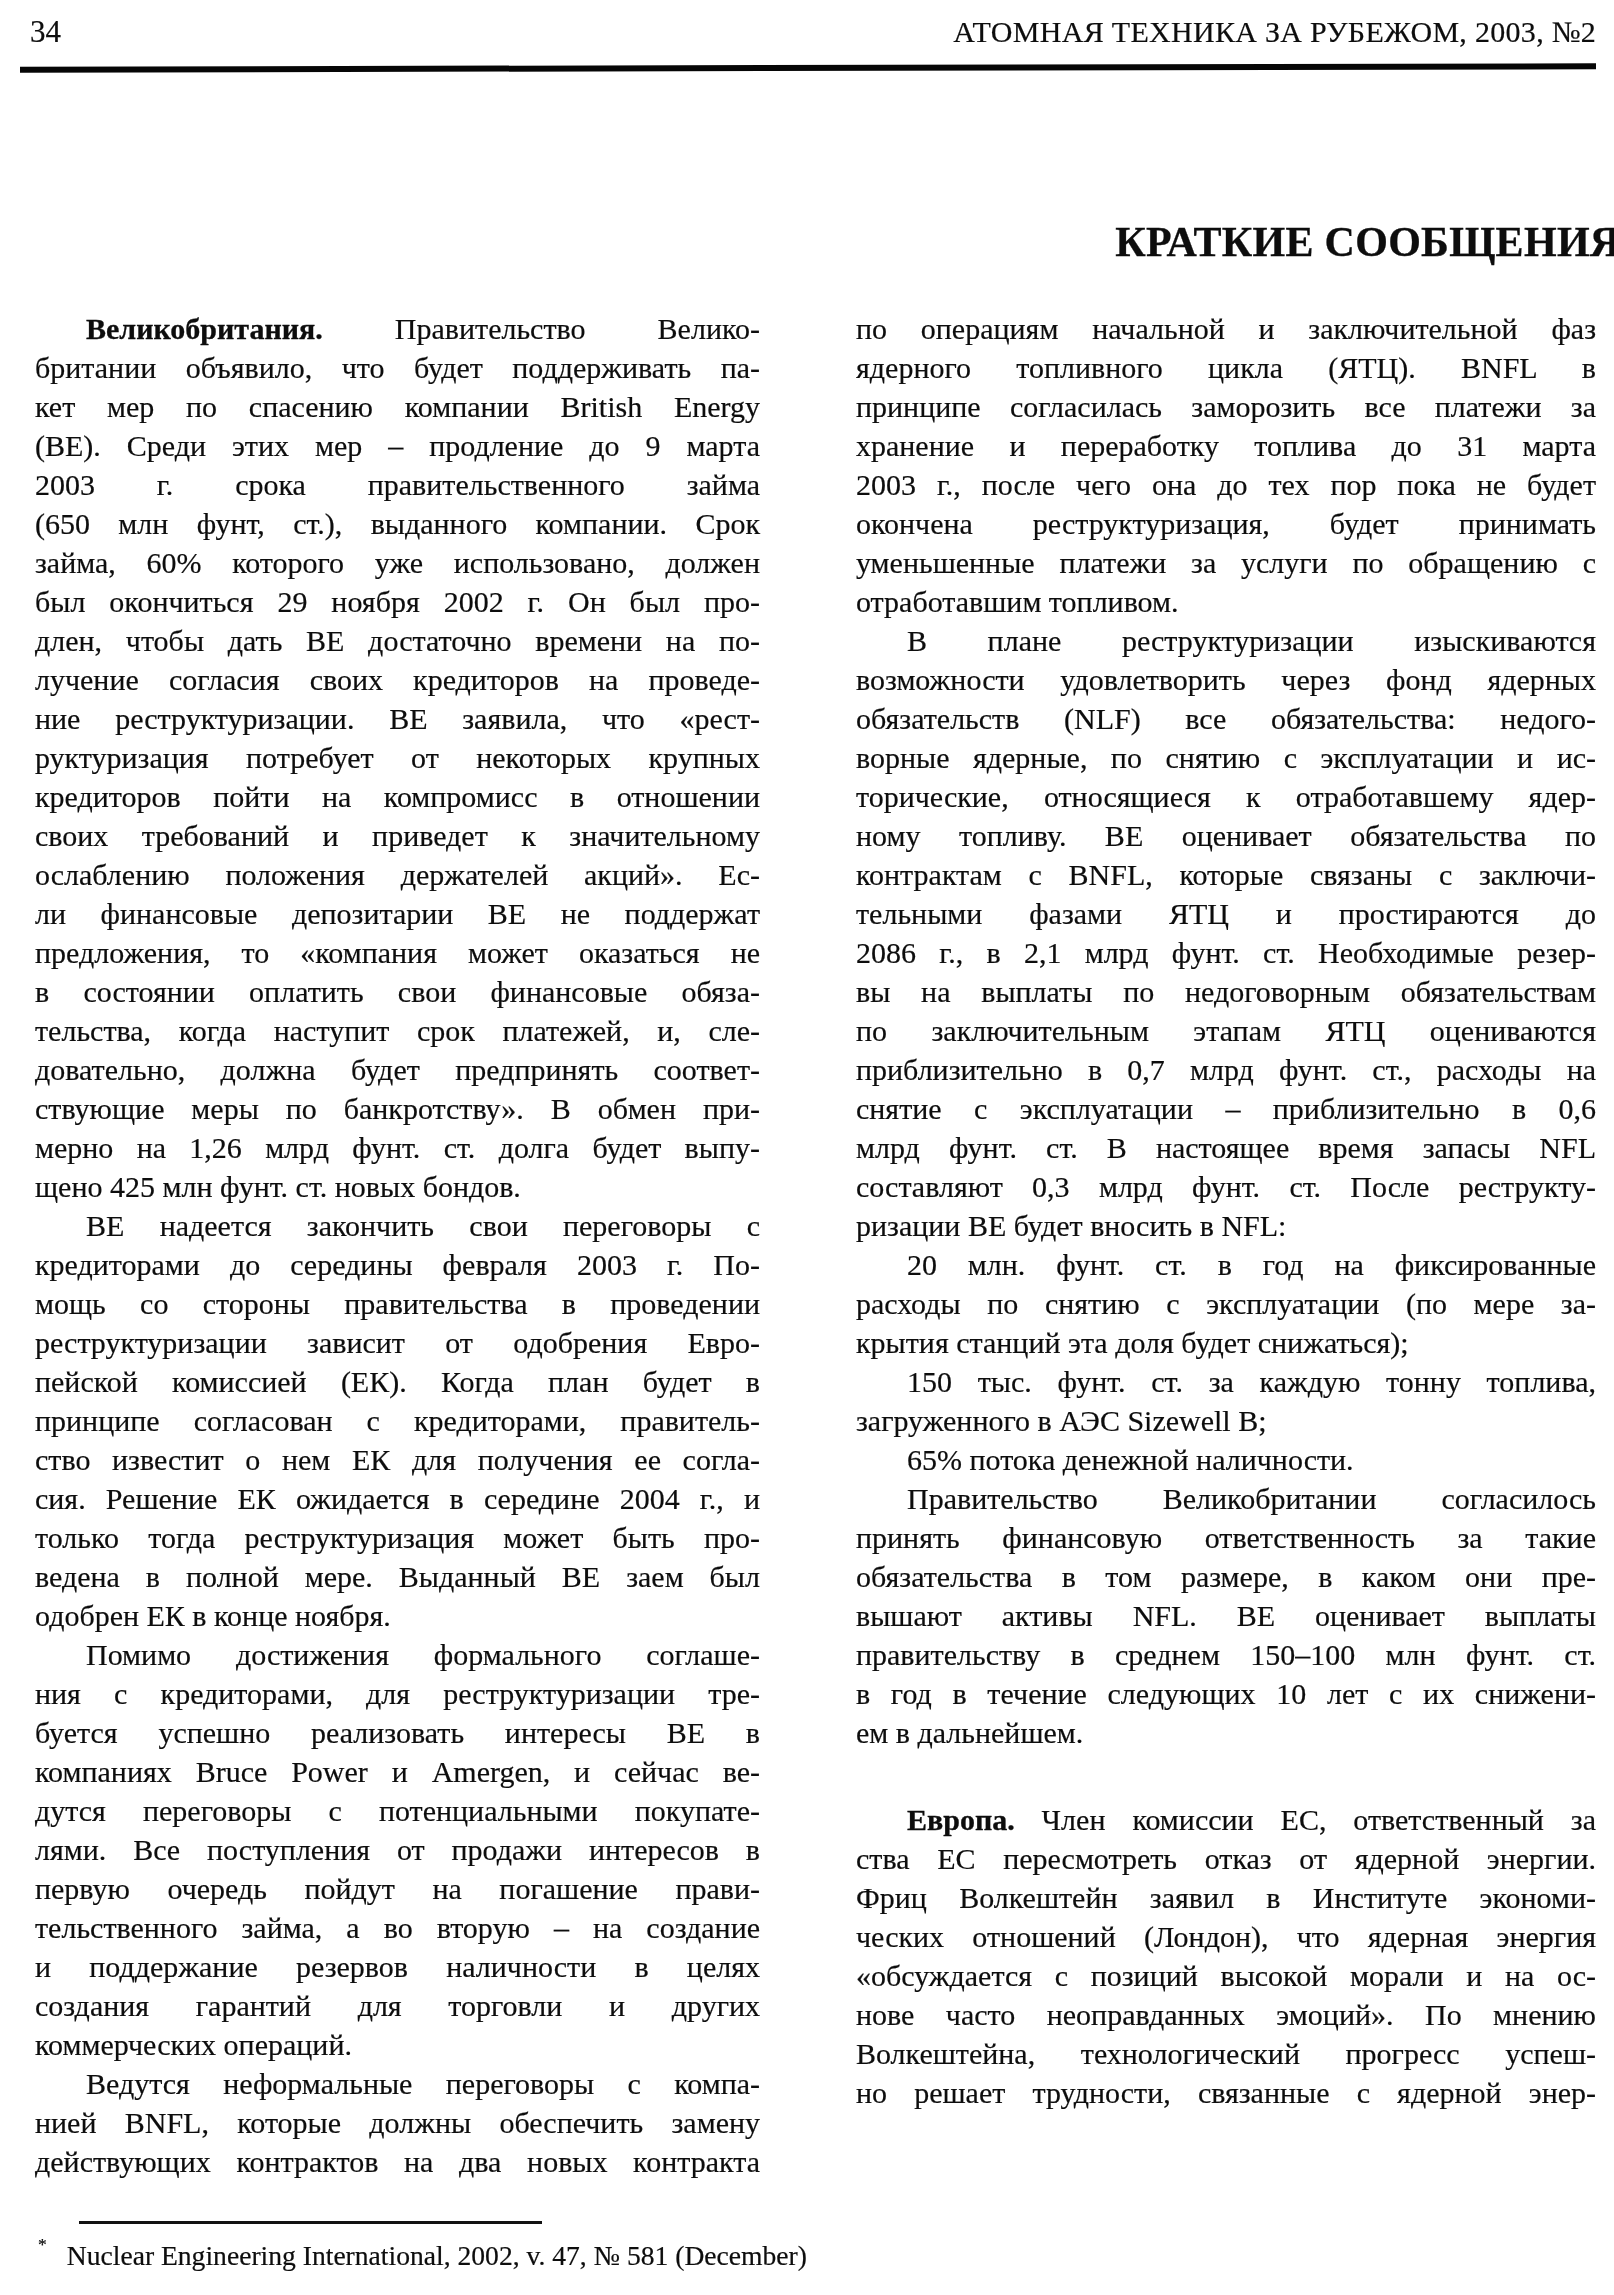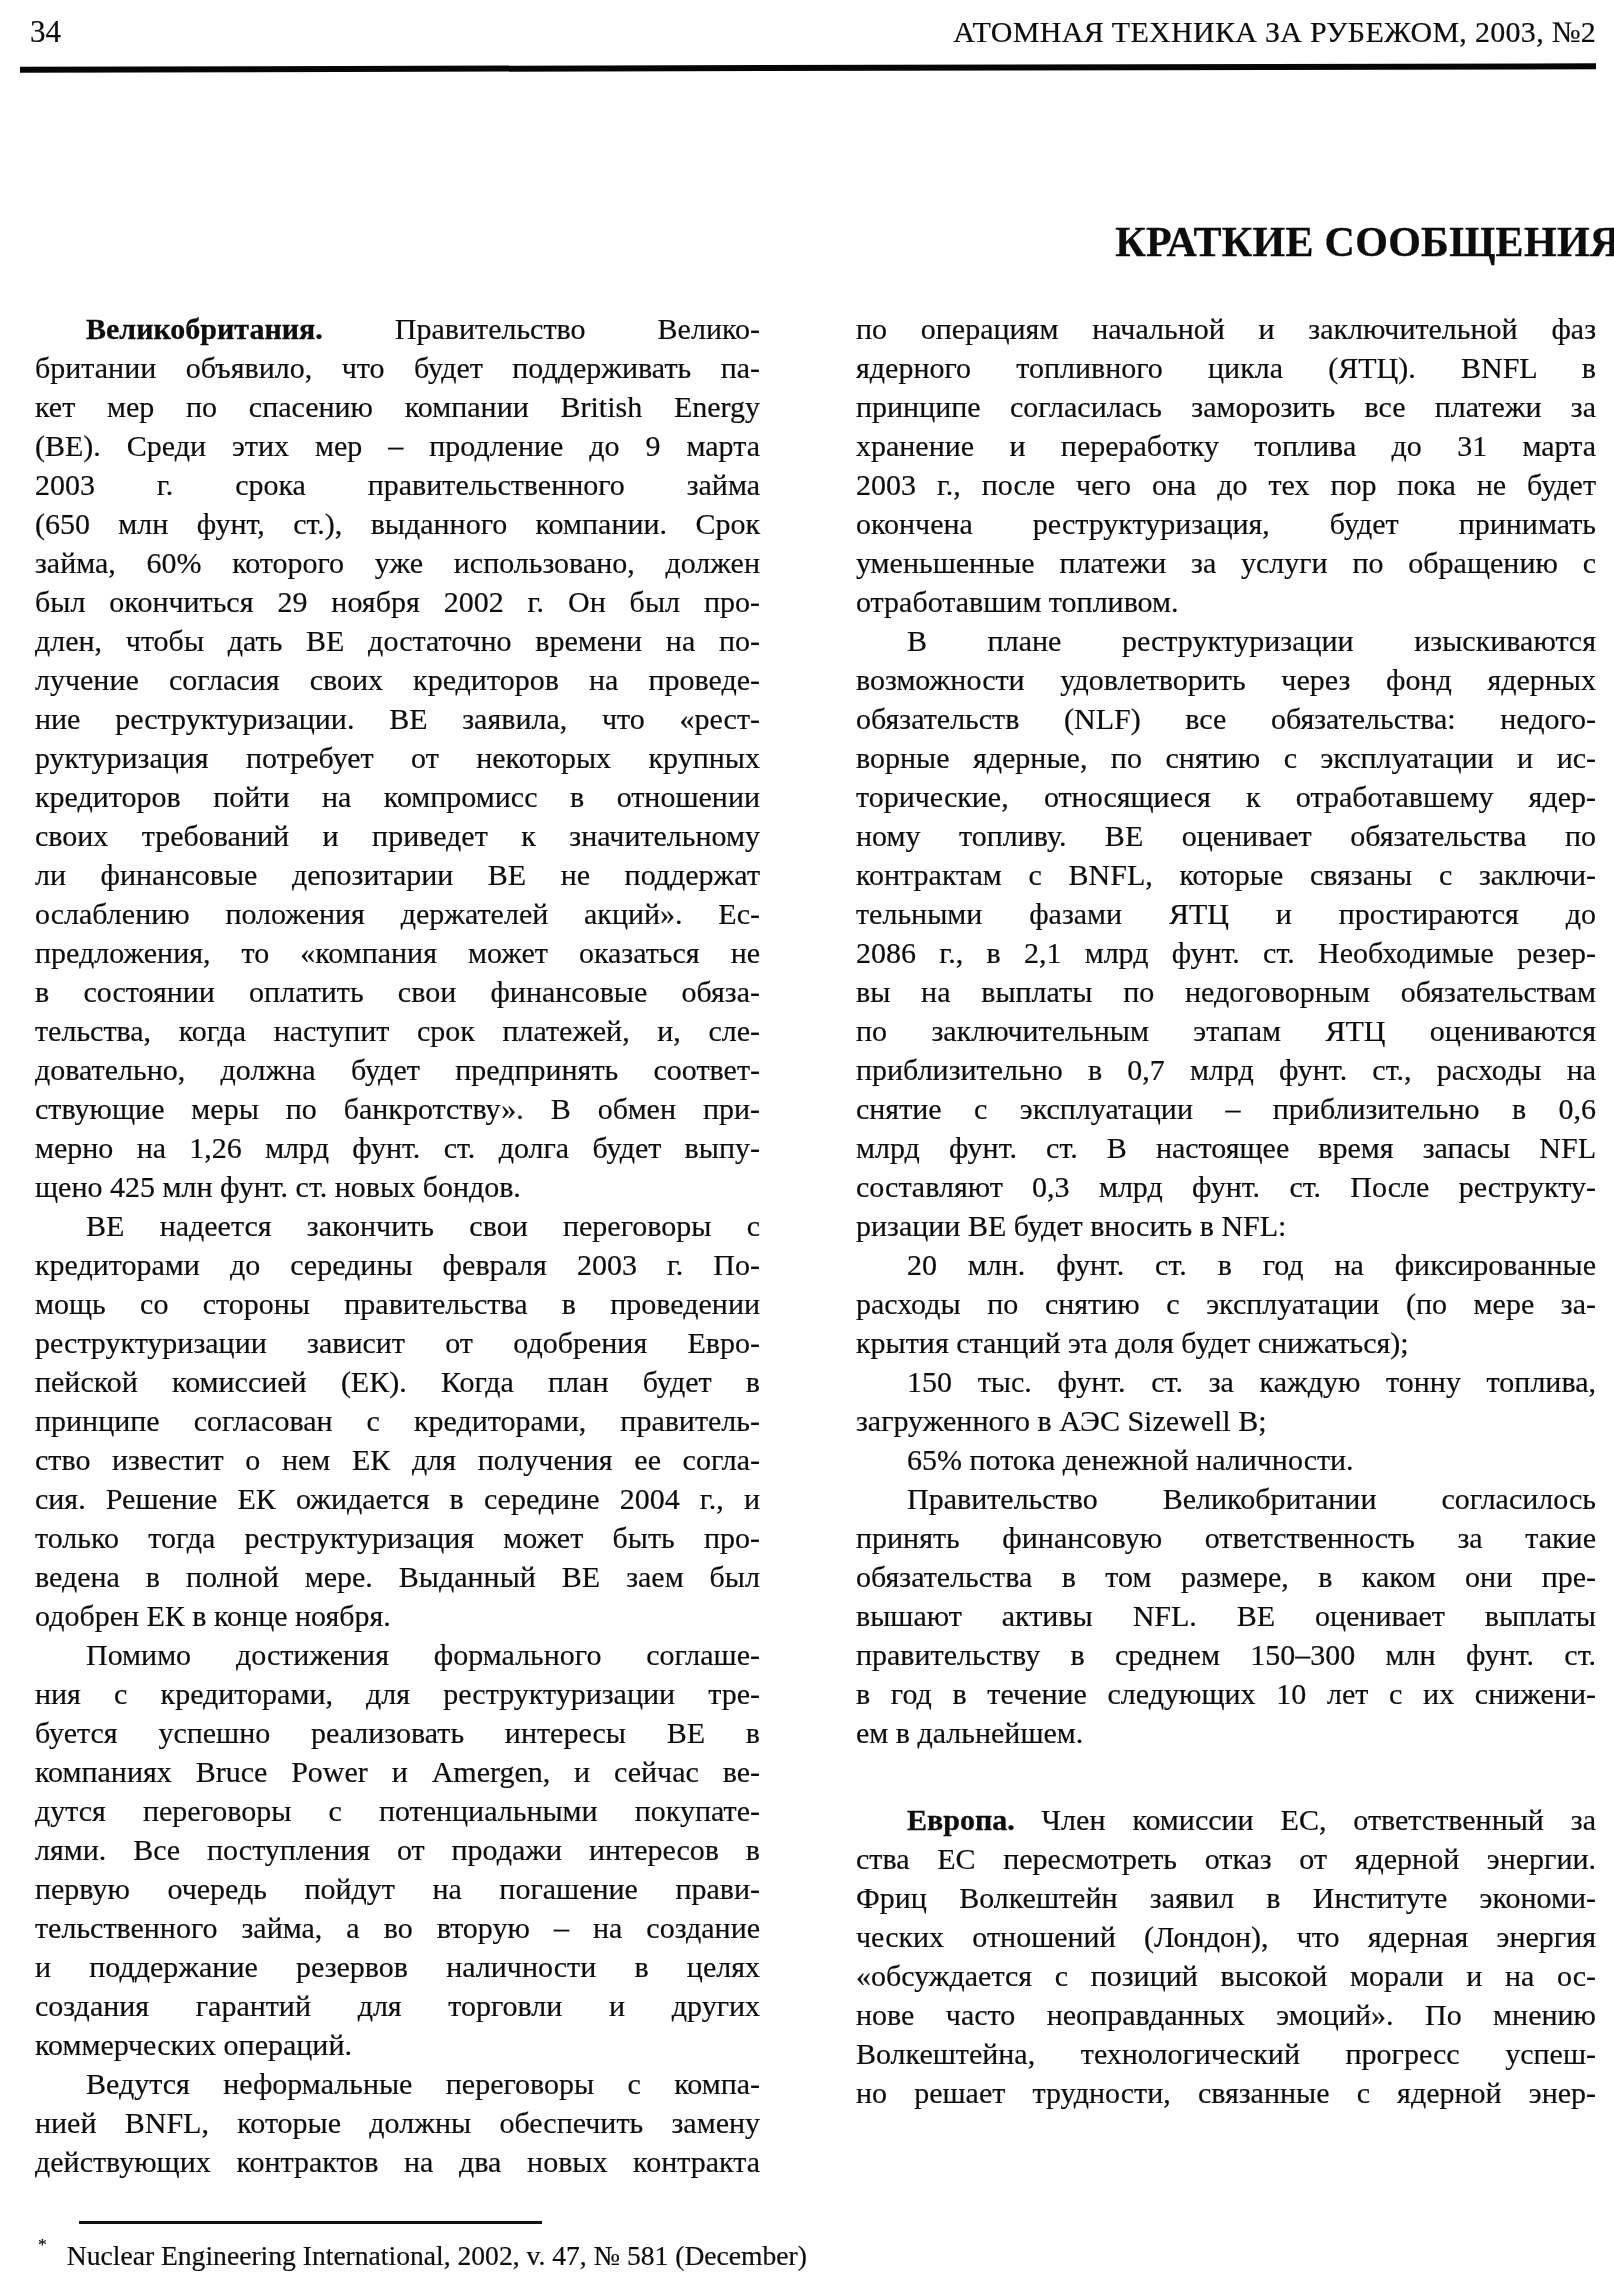--- a/index.html
+++ b/index.html
@@ -89,22 +89,22 @@
         <div class="tline">2003 г. срока правительственного займа</div>
         <div class="tline">(650 млн фунт, ст.), выданного компании. Срок</div>
         <div class="tline">займа, 60% которого уже использовано, должен</div>
         <div class="tline">был окончиться 29 ноября 2002 г. Он был про-</div>
         <div class="tline">длен, чтобы дать BE достаточно времени на по-</div>
         <div class="tline">лучение согласия своих кредиторов на проведе-</div>
         <div class="tline">ние реструктуризации. BE заявила, что «рест-</div>
         <div class="tline">руктуризация потребует от некоторых крупных</div>
         <div class="tline">кредиторов пойти на компромисс в отношении</div>
         <div class="tline">своих требований и приведет к значительному</div>
+        <div class="tline">ослаблению положения держателей акций». Ес-</div>
         <div class="tline">ли финансовые депозитарии BE не поддержат</div>
-        <div class="tline">ослаблению положения держателей акций». Ес-</div>
         <div class="tline">предложения, то «компания может оказаться не</div>
         <div class="tline">в состоянии оплатить свои финансовые обяза-</div>
         <div class="tline">тельства, когда наступит срок платежей, и, сле-</div>
         <div class="tline">довательно, должна будет предпринять соответ-</div>
         <div class="tline">ствующие меры по банкротству». В обмен при-</div>
         <div class="tline">мерно на 1,26 млрд фунт. ст. долга будет выпу-</div>
         <div class="tline last">щено 425 млн фунт. ст. новых бондов.</div>
       </div>
       <div>
         <div class="tline indent">BE надеется закончить свои переговоры с</div>
@@ -178,21 +178,21 @@
         <div class="tline last">загруженного в АЭС Sizewell B;</div>
       </div>
       <div>
         <div class="tline indent last">65% потока денежной наличности.</div>
       </div>
       <div>
         <div class="tline indent">Правительство Великобритании согласилось</div>
         <div class="tline">принять финансовую ответственность за такие</div>
         <div class="tline">обязательства в том размере, в каком они пре-</div>
         <div class="tline">вышают активы NFL. BE оценивает выплаты</div>
-        <div class="tline">правительству в среднем 150–300 млн фунт. ст.</div>
+        <div class="tline">правительству в среднем 150–100 млн фунт. ст.</div>
         <div class="tline">в год в течение следующих 10 лет с их снижени-</div>
         <div class="tline last">ем в дальнейшем.</div>
       </div>
       <div style="margin-top: 48px;">
         <div class="tline indent"><b class="lead">Европа.</b> Член комиссии ЕС, ответственный за</div>
         <div class="tline">ства ЕС пересмотреть отказ от ядерной энергии.</div>
         <div class="tline">Фриц Волкештейн заявил в Институте экономи-</div>
         <div class="tline">ческих отношений (Лондон), что ядерная энергия</div>
         <div class="tline">«обсуждается с позиций высокой морали и на ос-</div>
         <div class="tline">нове часто неоправданных эмоций». По мнению</div>

